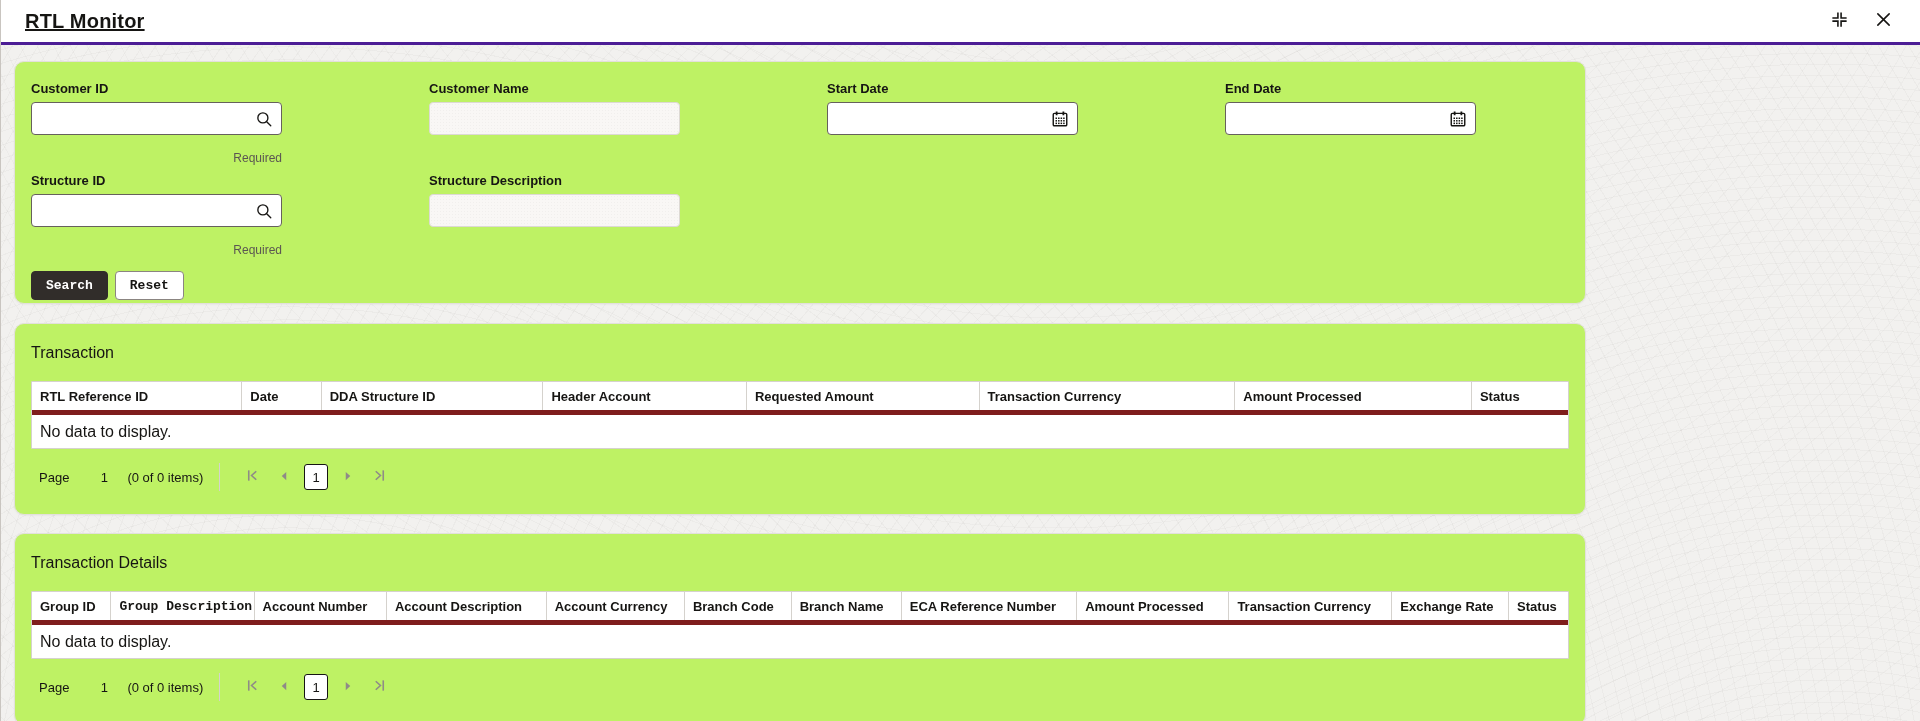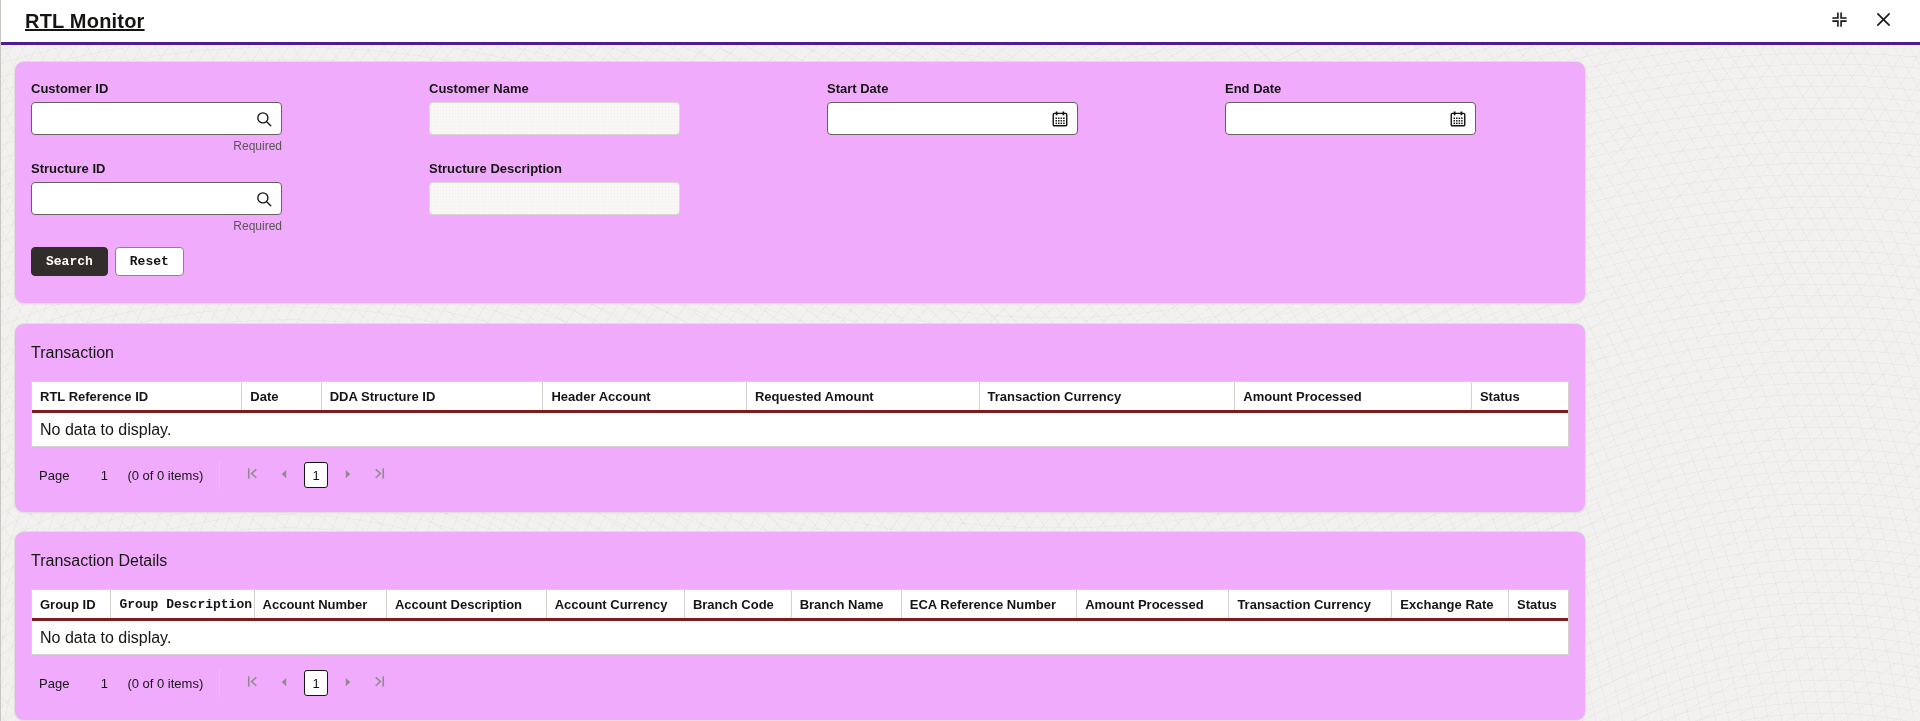--- a/index.html
+++ b/index.html
@@ -20,56 +20,56 @@
     height:45px; background:#ffffff; border-bottom:3px solid #4c1d95;
     display:flex; align-items:center; justify-content:space-between; padding:0 26px 0 24px;text-decoration:underline;
   }
   .win-title { font-size:20px; font-weight:700; letter-spacing:0.2px; }
   .header-icons { display:flex; align-items:center; gap:22px; }
   .icon-btn { background:none; border:none; cursor:pointer; padding:2px; display:flex; align-items:center; }
 
   
   .content { padding:16px 14px 0 13px; }
   .card {
-    background:#f0abfc; border:1px solid #e3e0dc; border-radius:10px;
+    background:#bef264; border:1px solid #e3e0dc; border-radius:10px;
     box-shadow:0 1px 2px rgba(0,0,0,0.04); width:1572px;
   }
 
   
   .filter-card { height:243px; padding:19px 16px 16px 16px; margin-bottom:19px; }
   .form-grid {
     display:grid; grid-template-columns:repeat(4, 251px); column-gap:147px; row-gap:8px;
   }
   .field label { display:block; font-size:13px; font-weight:600; margin-bottom:6px; color:#161513; }
   .input {
     position:relative; height:33px; background:#fff; border:1px solid #66615c; border-radius:4px;
     display:flex; align-items:center; justify-content:flex-end; padding:0 8px;
   }
   .input.disabled {
     background-color:#f9f7f5; border-color:#ddd9d4;
     background-image:radial-gradient(rgba(0,0,0,0.03) 1px, transparent 1px);
     background-size:3px 3px;
   }
   .input-icon { display:flex; align-items:center; cursor:pointer; }
-  .required { font-size:12px; color:#5b5652; text-align:right; margin-top:4px; height:14px; }
+  .required { font-size:12px; color:#5b5652; text-align:right; margin-top:16px; height:14px; }
   .spacer-hint { height:18px; }
   .btn-row { display:flex; gap:7px; margin-top:14px; }
   .btn {
     height:29px; padding:0 14px; border-radius:4px; font-size:13px; font-weight:600;
     font-family:Liberation Mono, monospace; cursor:pointer;
   }
   .btn.primary { background:#312d2a; color:#ffffff; border:1px solid #312d2a; }
   .btn.secondary { background:#ffffff; color:#161513; border:1px solid #8b8581; }
 
   
   .table-card { padding:20px 16px 22px 16px; margin-bottom:18px; }
   .table-card.t2wrap { margin-bottom:0; }
   .section-title { font-size:16px; font-weight:500; margin-bottom:19px; }
   .tbl { border:1px solid #d5d2cd; border-radius:1px; background:#fff; }
-  .thead { display:flex; border-bottom:3px solid #7f1d1d; }
+  .thead { display:flex; border-bottom:5px solid #7f1d1d; }
   .th {
     font-size:13px; font-weight:600; padding:6px 8px; height:28px; display:flex; align-items:center;
     border-right:1px solid #d5d2cd; overflow:hidden; white-space:nowrap; cursor:pointer;
   }
   .th:last-child { border-right:none; }
   .empty-row { font-size:16px; padding:8px 8px; height:33px; display:flex; align-items:center; }
 
   
   .t1 .th:nth-child(1){width:13.69%;} .t1 .th:nth-child(2){width:5.17%;}
   .t1 .th:nth-child(3){width:14.44%;} .t1 .th:nth-child(4){width:13.25%;}

